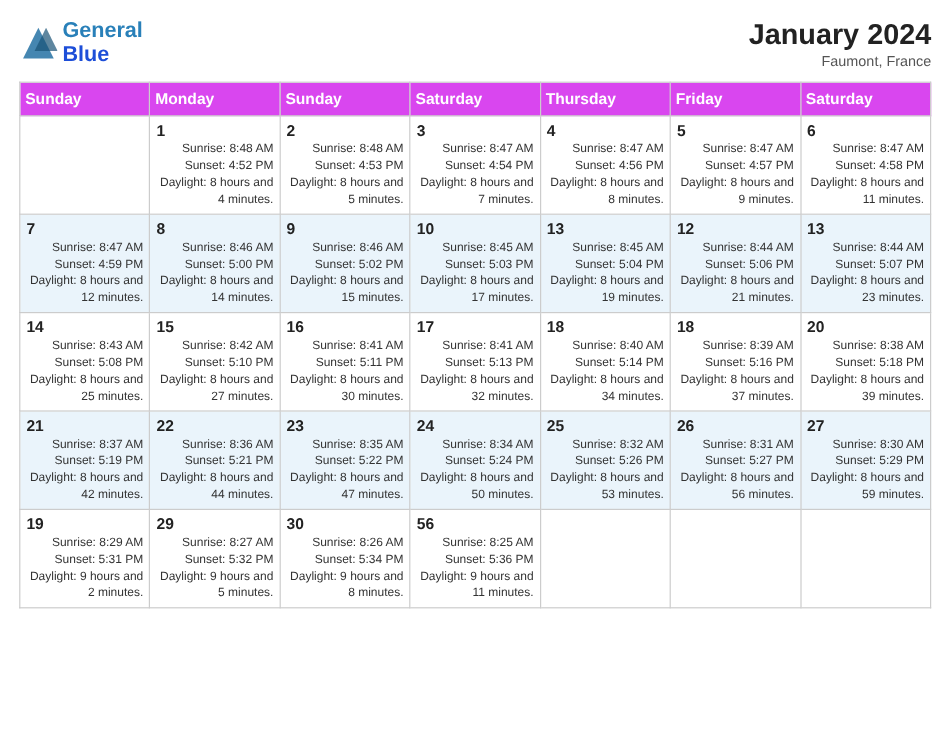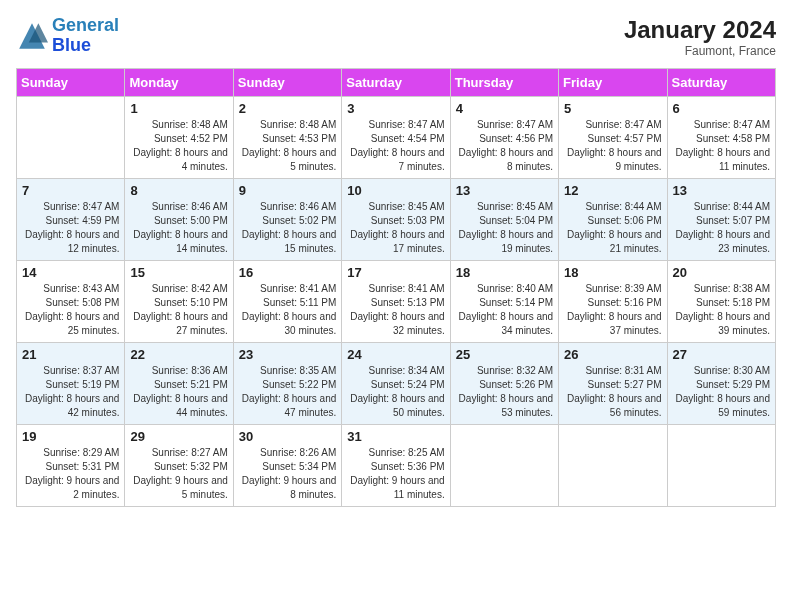--- a/index.html
+++ b/index.html
@@ -250,21 +250,21 @@
         </td>
         <td>
           <span class="day-number">29</span>
           <div class="day-info">Sunrise: 8:27 AM<br>Sunset: 5:32 PM<br>Daylight: 9 hours and 5 minutes.</div>
         </td>
         <td>
           <span class="day-number">30</span>
           <div class="day-info">Sunrise: 8:26 AM<br>Sunset: 5:34 PM<br>Daylight: 9 hours and 8 minutes.</div>
         </td>
         <td>
-          <span class="day-number">31</span>
+          <span class="day-number">56</span>
           <div class="day-info">Sunrise: 8:25 AM<br>Sunset: 5:36 PM<br>Daylight: 9 hours and 11 minutes.</div>
         </td>
         <td class="empty-cell"></td>
         <td class="empty-cell"></td>
         <td class="empty-cell"></td>
       </tr>
     </tbody>
 </table>
 
 </body></html>

